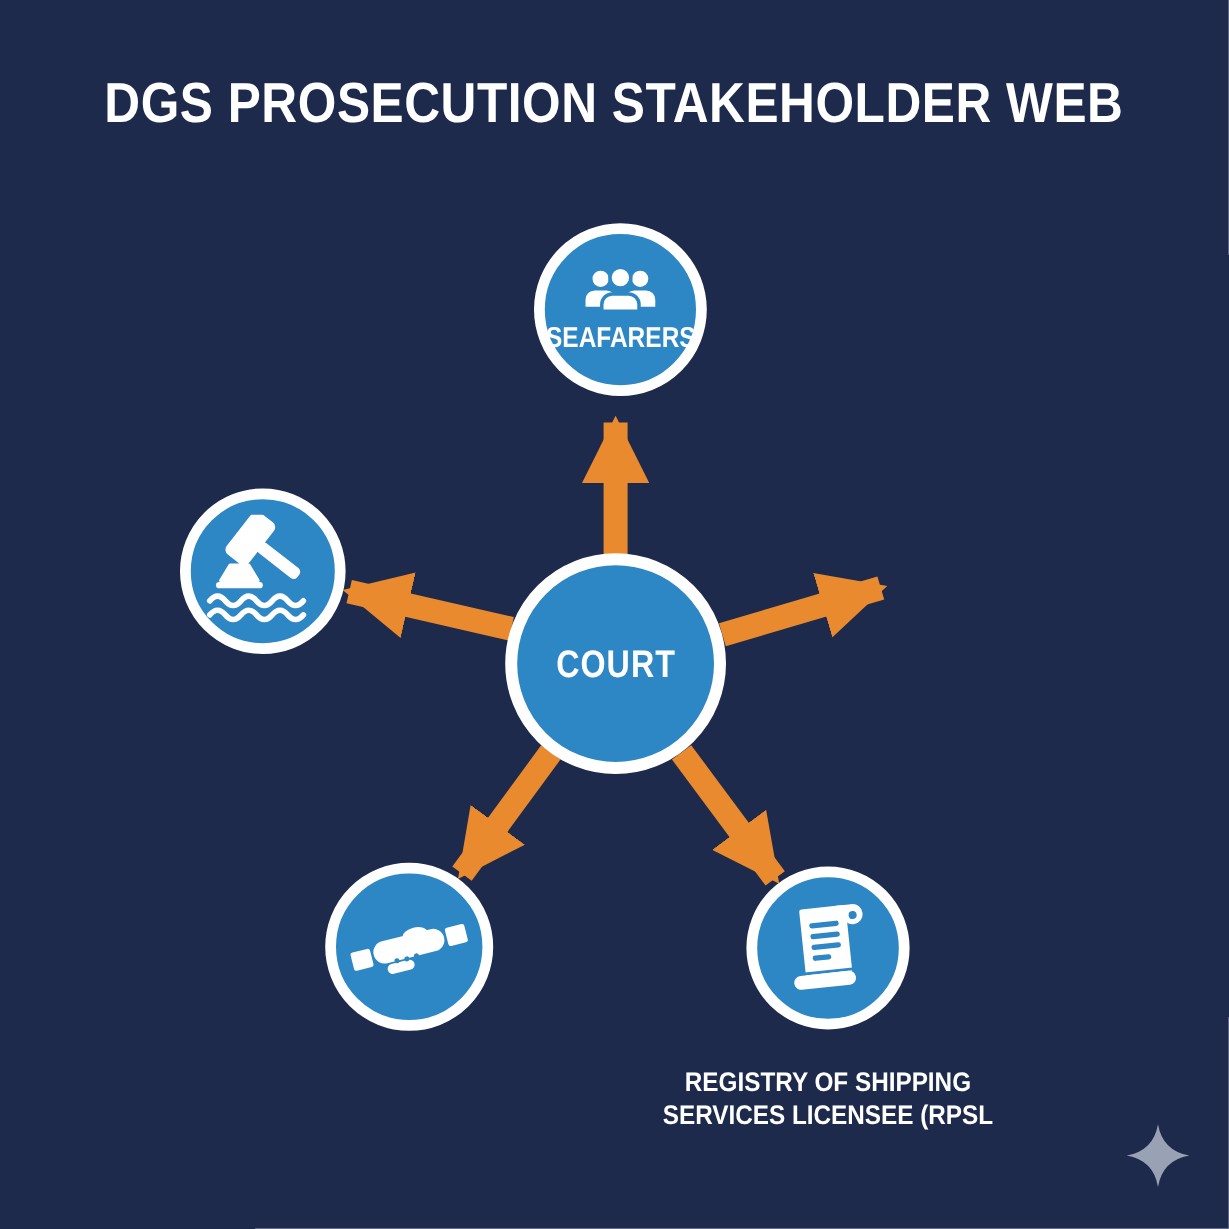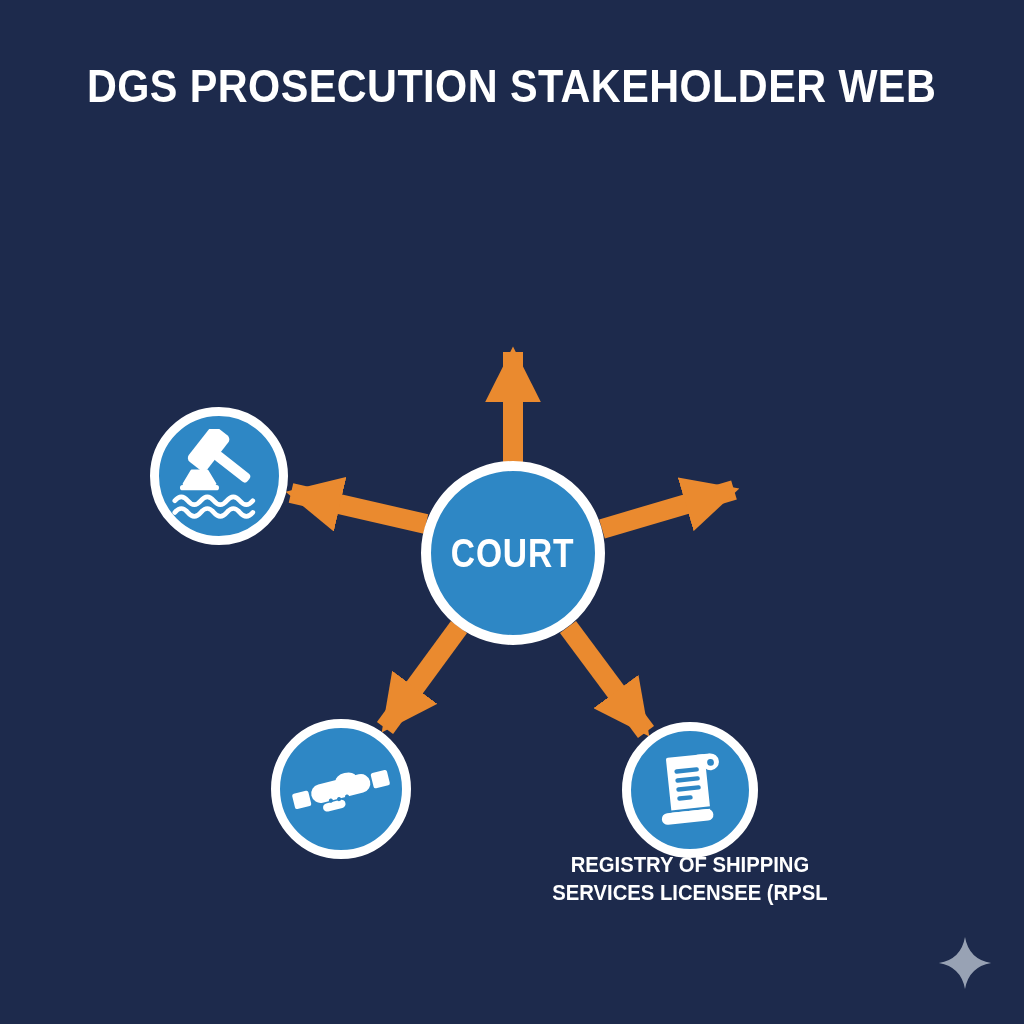--- a/index.html
+++ b/index.html
@@ -28,30 +28,30 @@
     font-weight:700;text-align:center;
   }
   .node-seafarers{left:445px;top:186px;width:144px;height:144px;}
   .node-gavel{left:150px;top:407px;width:138px;height:138px;}
   .node-shipping{left:739px;top:407px;width:134px;height:134px;}
   .node-court{left:421px;top:461px;width:184px;height:184px;border-width:10px;}
   .node-handshake{left:271px;top:719px;width:140px;height:140px;}
   .node-scroll{left:622px;top:722px;width:136px;height:136px;}
   .seafarers-label{font-size:24px;margin-top:4px;white-space:nowrap;}
   .seafarers-label .cond{transform:scaleX(0.85);}
-  .court-label{font-size:40px;letter-spacing:1px;white-space:nowrap;}
+  .court-label{font-size:32px;letter-spacing:1px;white-space:nowrap;}
   .court-label .cond{transform:scaleX(0.84);}
   .shipping-lines{font-size:23px;line-height:1.22;}
   .ext-label{
     position:absolute;width:360px;text-align:center;
     font-size:22.5px;font-weight:700;line-height:1.26;color:var(--text,#fff);
   }
   .ext-label .cond{transform:scaleX(0.9);}
   .ext-recruitment{left:161px;top:864px;}
-  .ext-registry{left:510px;top:851px;}
+  .ext-registry{left:510px;top:888px;}
   .sparkle{position:absolute;left:936px;top:934px;width:58px;height:58px;}
 </style>
 </head>
 <body>
 
 <div id="stage">
 
   <div class="title">
     <span class="cond">DGS PROSECUTION STAKEHOLDER WEB</span>
   </div>
@@ -64,20 +64,35 @@
     </defs>
     <g stroke="var(--arrow,#ea8a2f)" stroke-width="20" fill="none">
       <line x1="513" y1="520" x2="513" y2="352" marker-end="url(#ah)"></line>
       <line x1="426" y1="524" x2="291" y2="493" marker-end="url(#ah)"></line>
       <line x1="602" y1="529" x2="734" y2="490" marker-end="url(#ah)"></line>
       <line x1="459" y1="627" x2="385" y2="728" marker-end="url(#ah)"></line>
       <line x1="568" y1="627" x2="646" y2="732" marker-end="url(#ah)"></line>
     </g>
   </svg>
 
+  <div class="node node-seafarers">
+    <svg width="62" height="44" viewBox="0 0 64 44" aria-hidden="true">
+      <g fill="#ffffff">
+        <circle cx="15" cy="12" r="7"></circle>
+        <path d="M2 36 v-6 a8 8 0 0 1 8-8 h10 a8 8 0 0 1 8 8 v6 z"></path>
+        <circle cx="49" cy="12" r="7"></circle>
+        <path d="M36 36 v-6 a8 8 0 0 1 8-8 h10 a8 8 0 0 1 8 8 v6 z"></path>
+        <circle cx="32" cy="11" r="9" stroke="var(--node_fill,#2e87c5)" stroke-width="3"></circle>
+        <path d="M16 40 v-6 a9 9 0 0 1 9-9 h14 a9 9 0 0 1 9 9 v6 z" stroke="var(--node_fill,#2e87c5)" stroke-width="3"></path>
+      </g>
+    </svg>
+    <div class="seafarers-label">
+      <span class="cond">SEAFARERS</span>
+    </div>
+  </div>
 
   <div class="node node-gavel">
     <svg width="104" height="94" viewBox="0 0 80 72" aria-hidden="true">
       <g fill="#ffffff">
         <g transform="translate(32,15) rotate(38)">
           <rect x="-9" y="-17" width="18" height="34" rx="4"></rect>
           <rect x="7" y="-4" width="32" height="8" rx="3"></rect>
         </g>
         <polygon points="13,42 37,42 31,32 19,32" stroke="#ffffff" stroke-width="2" stroke-linejoin="round"></polygon>
         <rect x="10" y="43" width="30" height="4" rx="2"></rect>

